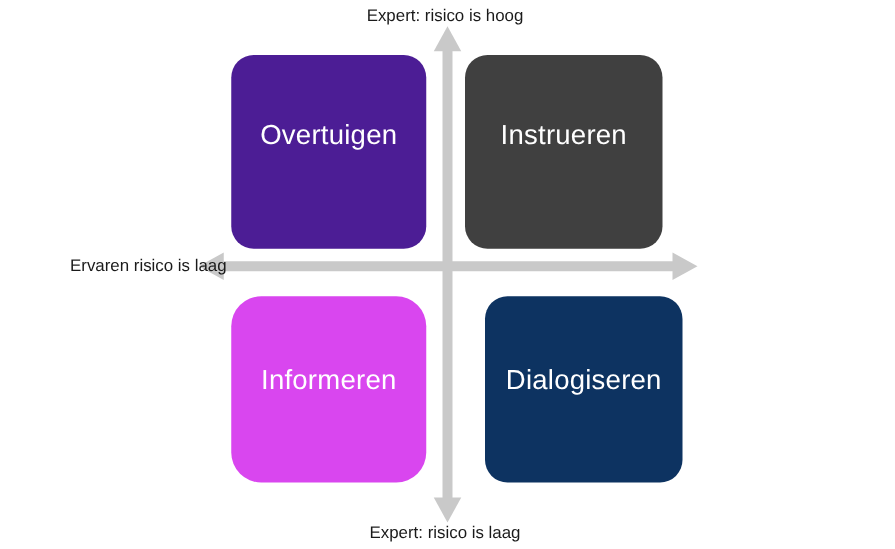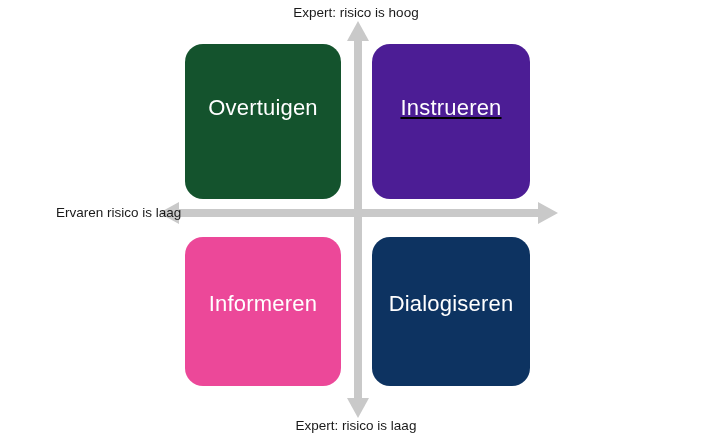--- a/index.html
+++ b/index.html
@@ -47,21 +47,21 @@
     font-weight: 400;
     line-height: 1;
     letter-spacing: 0.2px;
     white-space: nowrap;
     text-align: center;
   }
 
   #quadrant-top-left   { left: 185px; top: 44px;  width: 156px; height: 155px; }
   #quadrant-top-right  { left: 372px; top: 44px;  width: 158px; height: 155px; }
   #quadrant-bottom-left  { left: 185px; top: 237px; width: 156px; height: 149px; }
-  #quadrant-bottom-right { left: 372px; top: 237px; width: 158px; height: 149px; }
+  #quadrant-bottom-right { left: 388px; top: 237px; width: 158px; height: 149px; }
 
   
   #quadrant-top-left .quadrant-label,
   #quadrant-top-right .quadrant-label {
     position: relative;
     top: -14px;
   }
   #quadrant-bottom-left .quadrant-label,
   #quadrant-bottom-right .quadrant-label {
     position: relative;
@@ -117,29 +117,29 @@
 
     <polygon points="358,418 347,398 369,398" fill="#c9c9c9"></polygon>
 
     <rect x="178" y="209" width="362" height="8" fill="#c9c9c9"></rect>
 
     <polygon points="159,213 179,202 179,224" fill="#c9c9c9"></polygon>
 
     <polygon points="558,213 538,202 538,224" fill="#c9c9c9"></polygon>
   </svg>
 
-  <div class="quadrant" id="quadrant-top-left" style="background:#14532d;">
+  <div class="quadrant" id="quadrant-top-left" style="background:#4c1d95;">
     <span class="quadrant-label">Overtuigen</span>
   </div>
 
-  <div class="quadrant" id="quadrant-top-right" style="background:#4c1d95;text-decoration:underline;">
+  <div class="quadrant" id="quadrant-top-right" style="background:#404040;">
     <span class="quadrant-label">Instrueren</span>
   </div>
 
-  <div class="quadrant" id="quadrant-bottom-left" style="background:#ec4899;">
+  <div class="quadrant" id="quadrant-bottom-left" style="background:#d946ef;border-radius:24px;">
     <span class="quadrant-label">Informeren</span>
   </div>
 
   <div class="quadrant" id="quadrant-bottom-right" style="background:#0d3361;">
     <span class="quadrant-label">Dialogiseren</span>
   </div>
 
   <div class="axis-label" id="axis-label-top">Expert: risico is hoog</div>
 
   <div class="axis-label" id="axis-label-bottom">Expert: risico is laag</div>

